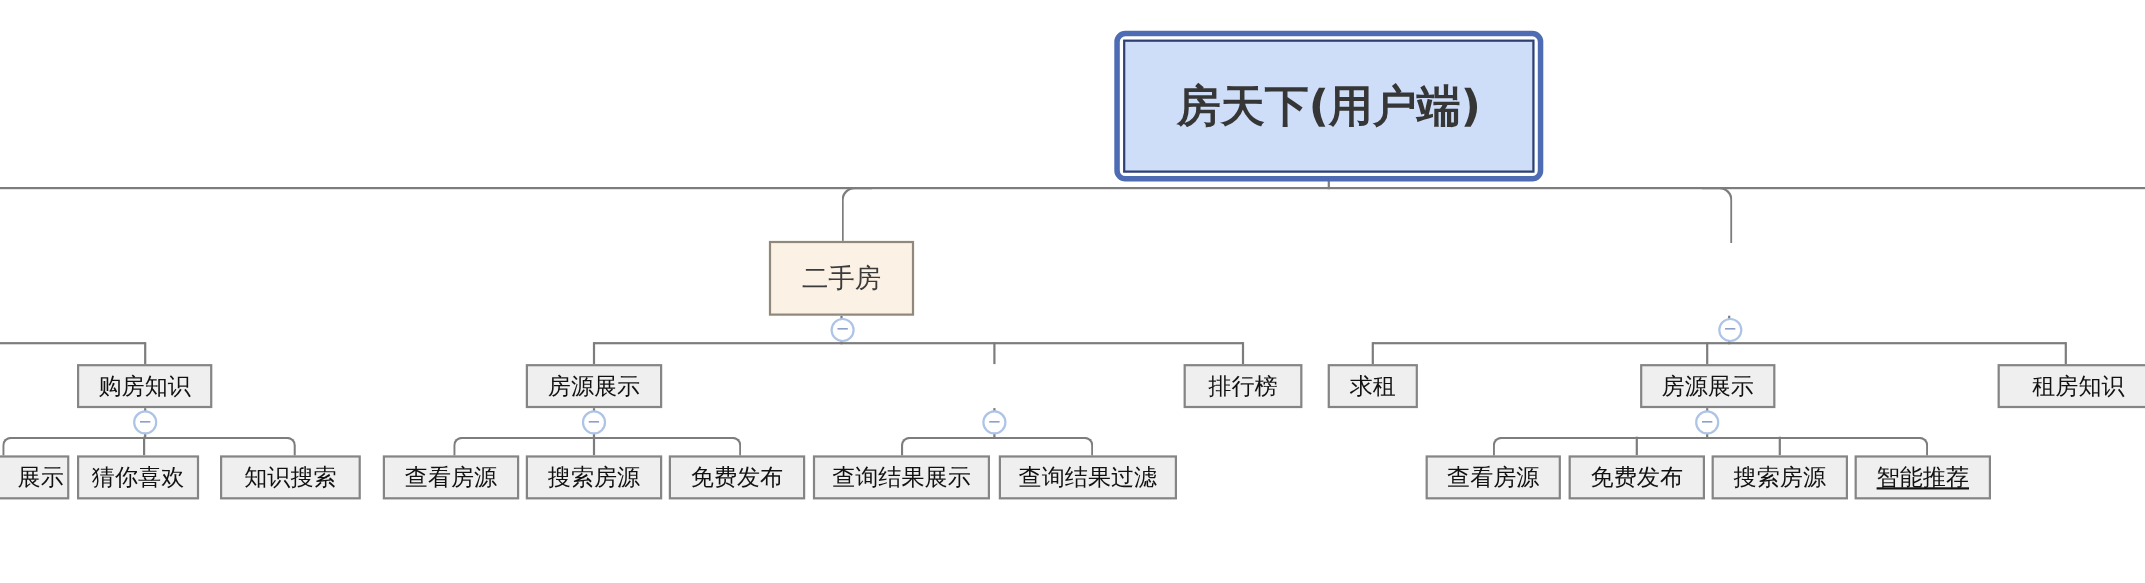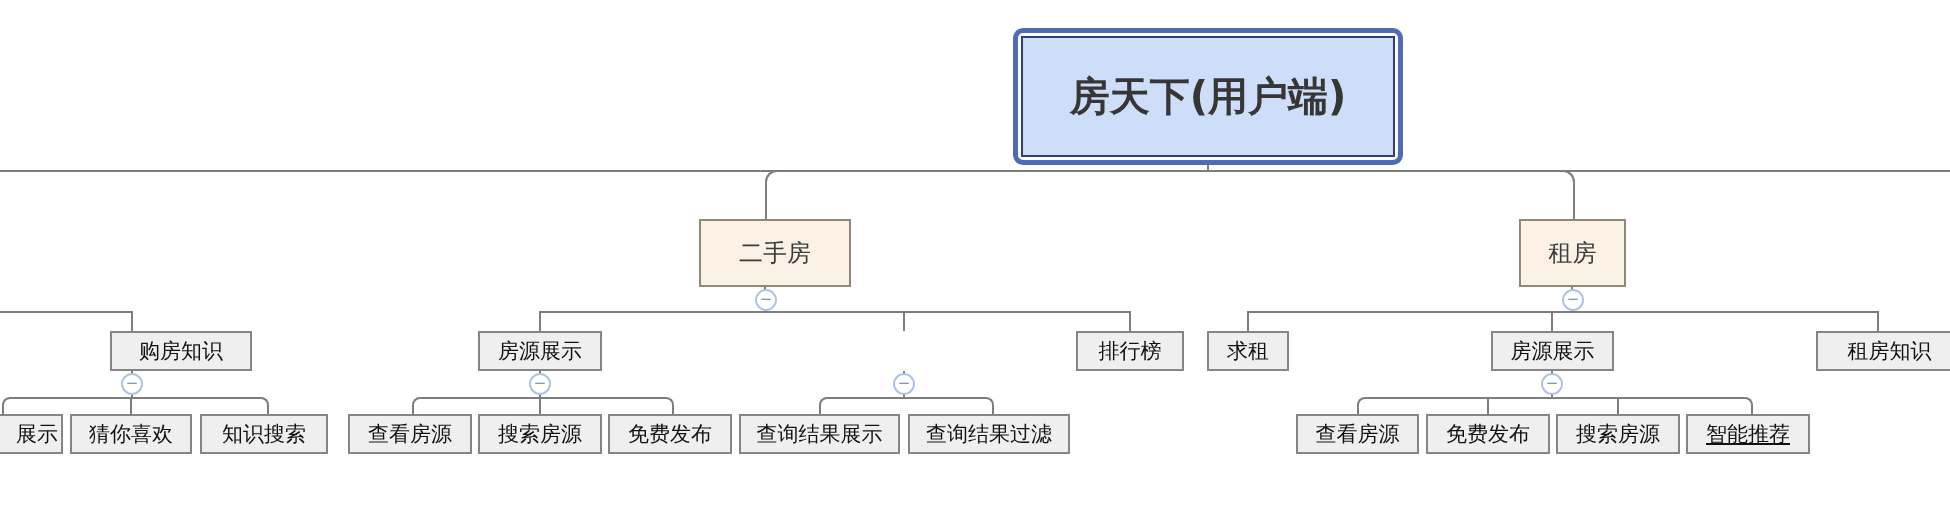--- a/index.html
+++ b/index.html
@@ -104,32 +104,31 @@
   <div class="collapse" style="left:1562px;top:289px;">−</div>
   <div class="collapse" style="left:121px;top:373px;">−</div>
   <div class="collapse" style="left:529px;top:373px;">−</div>
   <div class="collapse" style="left:893px;top:373px;">−</div>
   <div class="collapse" style="left:1541px;top:373px;">−</div>
 
   <div id="root-node">
     <div id="root-inner">房天下(用户端)</div>
   </div>
 
-  <div class="box lvl2" style="left:699px;width:152px;">二手房</div>
-  <div class="box lvl2" style="left:1519px;width:107px;">租房</div>
+  <div class="box lvl2" style="left:699px;width:132px;">二手房</div>
 
-  <div class="box gray lvl3" style="left:70px;width:142px;margin-left:40px;">购房知识</div>
+  <div class="box gray lvl3" style="left:70px;width:123px;">购房知识</div>
   <div class="box gray lvl3" style="left:478px;width:124px;">房源展示</div>
   <div class="box gray lvl3" style="left:1076px;width:108px;">排行榜</div>
   <div class="box gray lvl3" style="left:1207px;width:82px;">求租</div>
   <div class="box gray lvl3" style="left:1491px;width:123px;">房源展示</div>
   <div class="box gray lvl3" style="left:1816px;width:147px;text-align:right;">租房知识</div>
 
   <div class="box gray lvl4 clip-left" style="left:-66px;width:129px;">展示</div>
-  <div class="box gray lvl4" style="left:70px;width:122px;">猜你喜欢</div>
+  <div class="box gray lvl4" style="left:70px;width:111px;">猜你喜欢</div>
   <div class="box gray lvl4" style="left:200px;width:128px;">知识搜索</div>
 
   <div class="box gray lvl4" style="left:348px;width:124px;">查看房源</div>
   <div class="box gray lvl4" style="left:478px;width:124px;">搜索房源</div>
   <div class="box gray lvl4" style="left:608px;width:124px;">免费发布</div>
 
   <div class="box gray lvl4" style="left:739px;width:161px;">查询结果展示</div>
   <div class="box gray lvl4" style="left:908px;width:162px;">查询结果过滤</div>
 
   <div class="box gray lvl4" style="left:1296px;width:123px;">查看房源</div>

